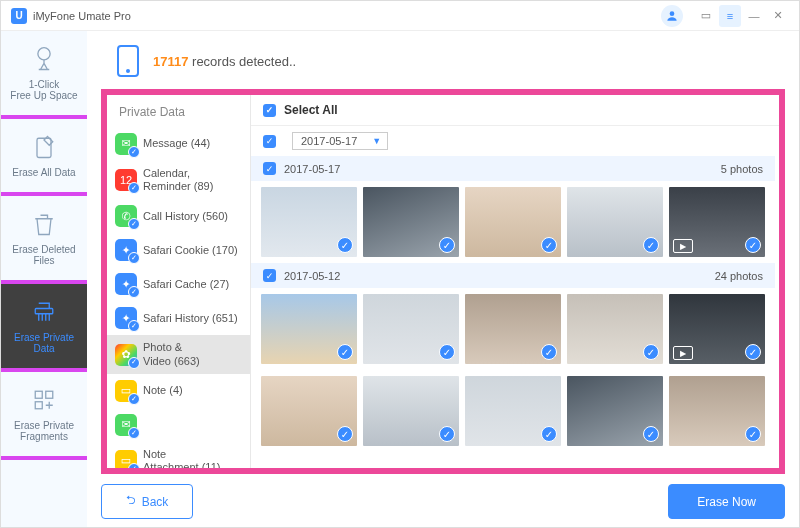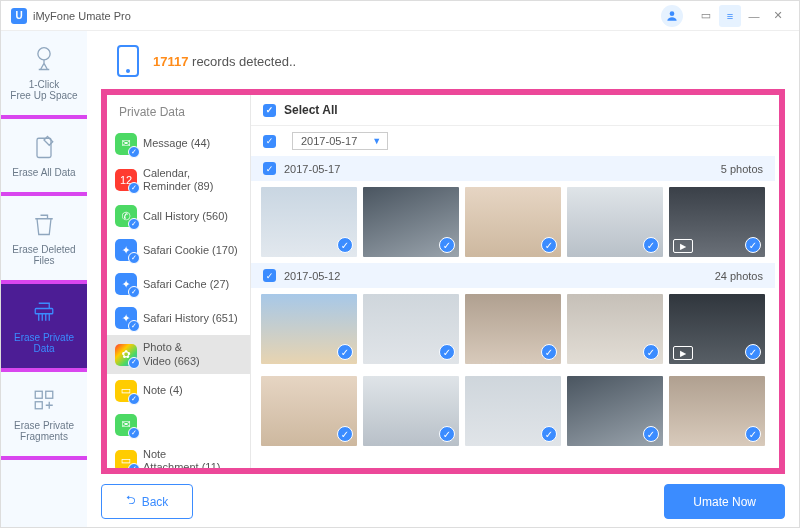--- a/index.html
+++ b/index.html
@@ -10,21 +10,21 @@
 .titlebar .spacer { flex: 1; }
 .titlebar .tbtn { width: 22px; height: 22px; display: flex; align-items: center; justify-content: center; color: #888; margin-left: 2px; cursor: pointer; border-radius: 3px; }
 .titlebar .tbtn.active { background: #e6f2ff; color: #3b8cff; }
 .titlebar .avatar { width: 22px; height: 22px; border-radius: 50%; background: #e6f2ff; display: flex; align-items: center; justify-content: center; margin-right: 10px; }
 .titlebar .avatar svg { width: 14px; height: 14px; fill: #3b8cff; }
 
 .main { display: flex; height: 498px; }
 
 .sidebar { width: 108px; background: #f5faff; display: flex; flex-direction: column; }
 .sidebar-item { padding: 14px 4px; text-align: center; font-size: 10px; color: #6b7a8a; cursor: pointer; border-bottom: 4px solid #d946ef; }
-.sidebar-item.active { background: #4c1d95; color: #3b8cff; }
+.sidebar-item.active { background: #404040; color: #3b8cff; }
 .sidebar-item .icon { display: flex; justify-content: center; margin-bottom: 6px; }
 .sidebar-item svg { width: 28px; height: 28px; fill: none; stroke: #8fa6be; stroke-width: 1.5; }
 .sidebar-item.active svg { stroke: #3b8cff; }
 
 .content { flex: 1; display: flex; flex-direction: column; padding: 8px 14px 10px 14px; }
 
 .header { display: flex; align-items: center; padding: 6px 0 12px 16px; }
 .phone-icon { width: 22px; height: 32px; border: 2px solid #3b8cff; border-radius: 4px; position: relative; margin-right: 14px; }
 .phone-icon::after { content: ""; position: absolute; bottom: 2px; left: 50%; transform: translateX(-50%); width: 4px; height: 4px; border-radius: 50%; background: #3b8cff; }
 .header-text { font-size: 13px; color: #555; }
@@ -276,17 +276,17 @@
           </div>
       </div>
     </div>
 
     <div class="footer">
       <button class="btn">
         <span>⮌</span>
         <span>Back</span>
       </button>
       <button class="btn primary">
-        <span>Umate Now</span>
+        <span>Erase Now</span>
       </button>
     </div>
   </div>
 </div>
 
 </body></html>

